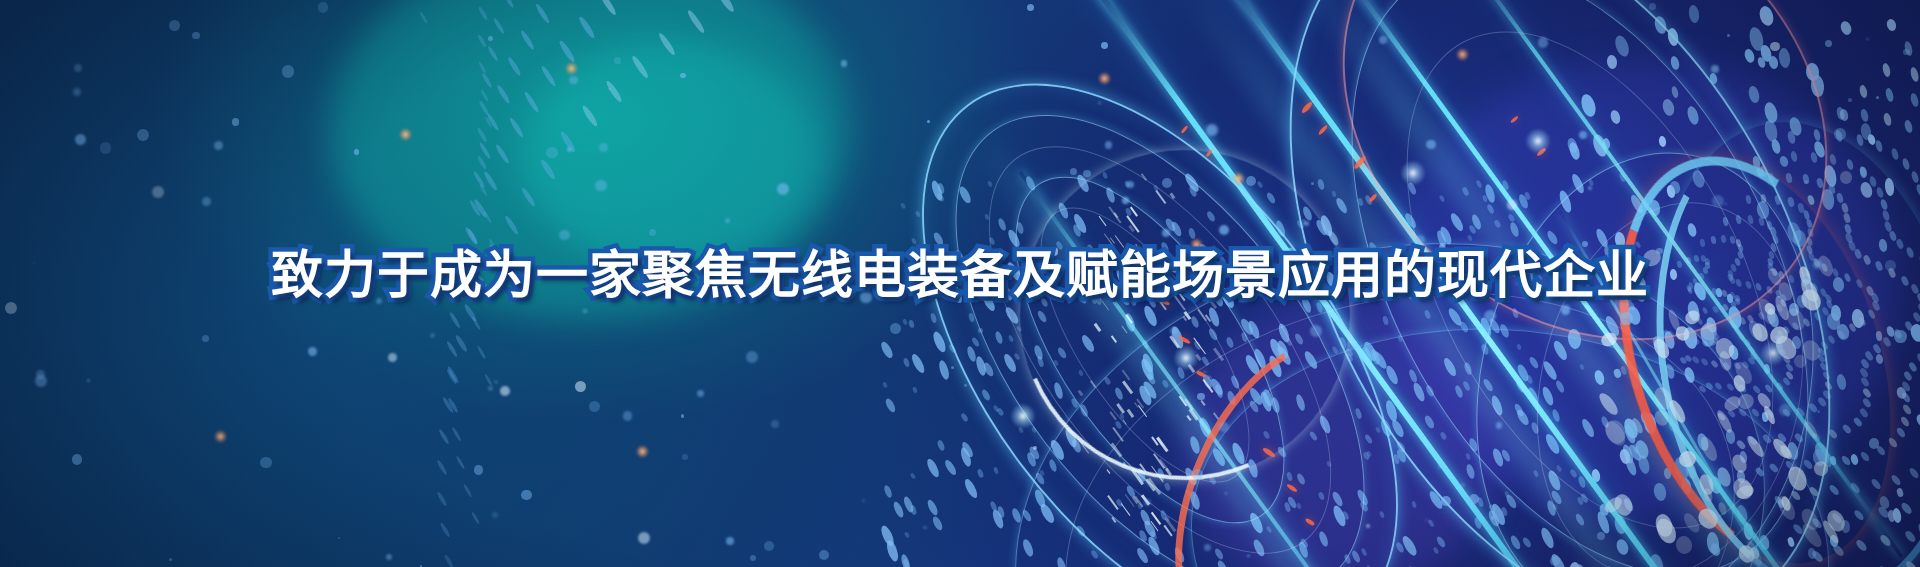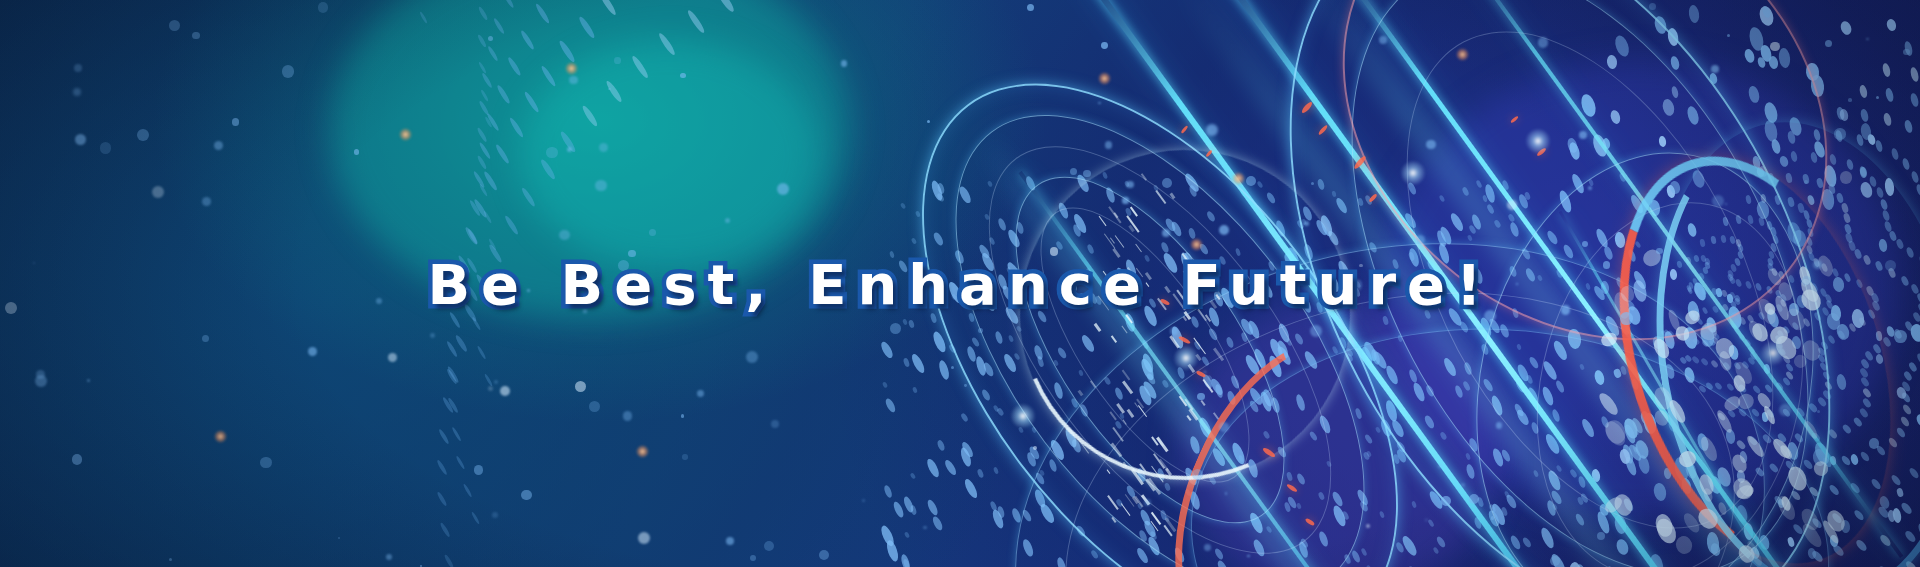--- a/index.html
+++ b/index.html
@@ -1445,16 +1445,16 @@
       <div style="position: absolute; left: 1173px; top: 345px; width: 26px; height: 26px; border-radius: 50%; background: radial-gradient(circle, rgba(255, 255, 255, 0.95) 0%, rgba(170, 225, 255, 0.55) 28%, rgba(120, 200, 255, 0) 70%); filter: blur(1px);"></div>
       <div style="position: absolute; left: 1760px; top: 340px; width: 26px; height: 26px; border-radius: 50%; background: radial-gradient(circle, rgba(255, 255, 255, 0.95) 0%, rgba(170, 225, 255, 0.55) 28%, rgba(120, 200, 255, 0) 70%); filter: blur(1px);"></div>
       <div style="position: absolute; left: 1525px; top: 128px; width: 26px; height: 26px; border-radius: 50%; background: radial-gradient(circle, rgba(255, 255, 255, 0.95) 0%, rgba(170, 225, 255, 0.55) 28%, rgba(120, 200, 255, 0) 70%); filter: blur(1px);"></div>
       <div style="position: absolute; left: 1010px; top: 403px; width: 26px; height: 26px; border-radius: 50%; background: radial-gradient(circle, rgba(255, 255, 255, 0.95) 0%, rgba(170, 225, 255, 0.55) 28%, rgba(120, 200, 255, 0) 70%); filter: blur(1px);"></div>
       <div style="position: absolute; left: 1400px; top: 160px; width: 26px; height: 26px; border-radius: 50%; background: radial-gradient(circle, rgba(255, 255, 255, 0.95) 0%, rgba(170, 225, 255, 0.55) 28%, rgba(120, 200, 255, 0) 70%); filter: blur(1px);"></div>
     </div>
 
   <div class="vignette"></div>
 
   <div class="headline">
-    <div class="line-en">Be Best, Enhance Future!</div>
+    <div class="line-cn">致力于成为一家聚焦无线电装备及赋能场景应用的现代企业</div>
   </div>
 
 </div>
 
 </body></html>

